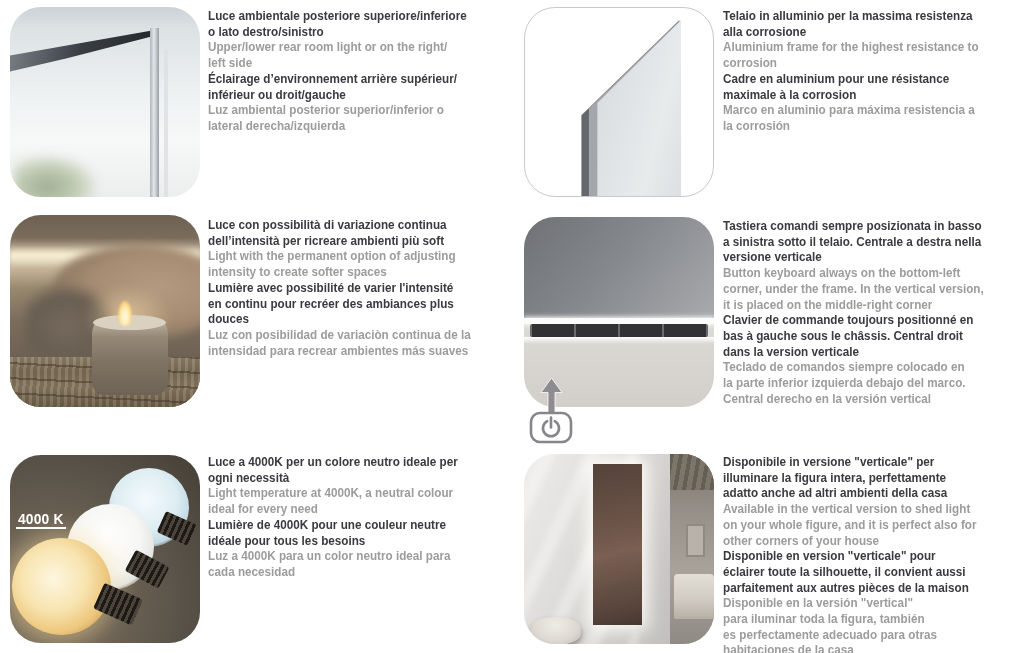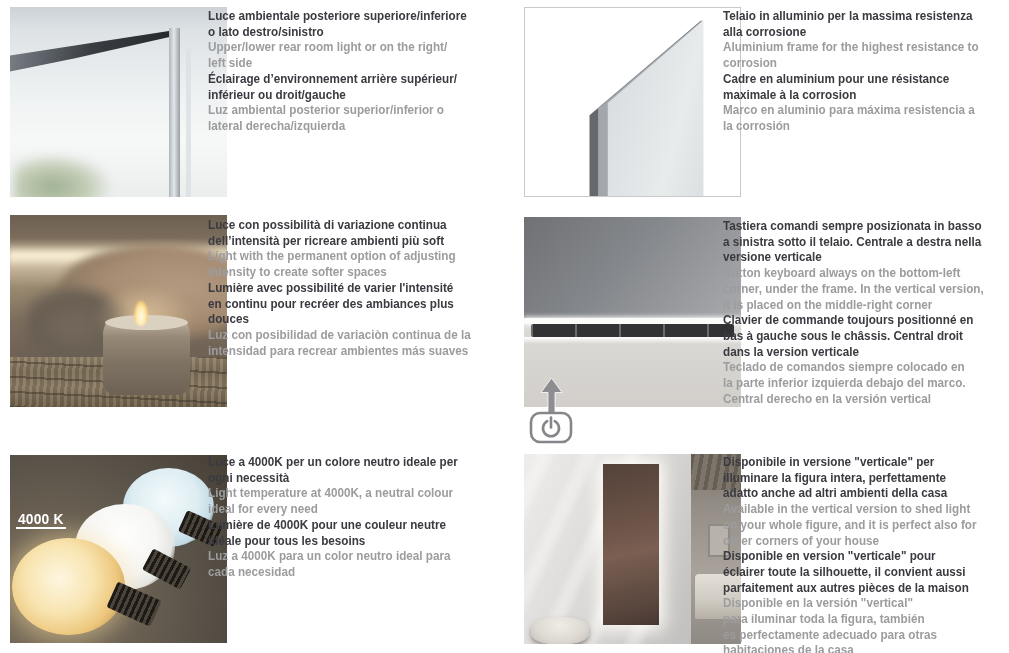--- a/index.html
+++ b/index.html
@@ -23,21 +23,21 @@
     font-size: 13.3px;
     font-weight: bold;
     line-height: 15.7px;
     white-space: pre-line;
     letter-spacing: 0;
   }
   .t-dark { color: #3a3a40; }
   .t-gray { color: #9c9c9e; }
 
   
-  .photo { position: absolute; width: 217px; overflow: hidden; }
+  .photo { position: absolute; width: 190px; overflow: hidden; border-radius: 31px; }
 
   
   .img-mirror { left: 10px; top: 7px; height: 190px;
     background: linear-gradient(180deg,#ccd2d6 0%,#dde2e5 12%,#eef1f2 45%,#f7f8f8 70%,#eceeee 100%); }
   .m-band { position:absolute; left:0; top:0; width:100%; height:100%;
     clip-path: polygon(0 25.5%, 74% 12.5%, 74.5% 15.5%, 30% 27%, 0 34%);
     background: linear-gradient(100deg,#7d848a 0%,#3a3e43 35%,#23262a 70%,#2e3236 100%); }
   .m-strip { position:absolute; left:73.5%; top:11%; width:4.8%; height:89%;
     background: linear-gradient(90deg,#aeb4ba 0%,#e3e7ea 45%,#989ea4 100%); }
   .m-strip2 { position:absolute; left:81%; top:22%; width:2.2%; height:78%;

